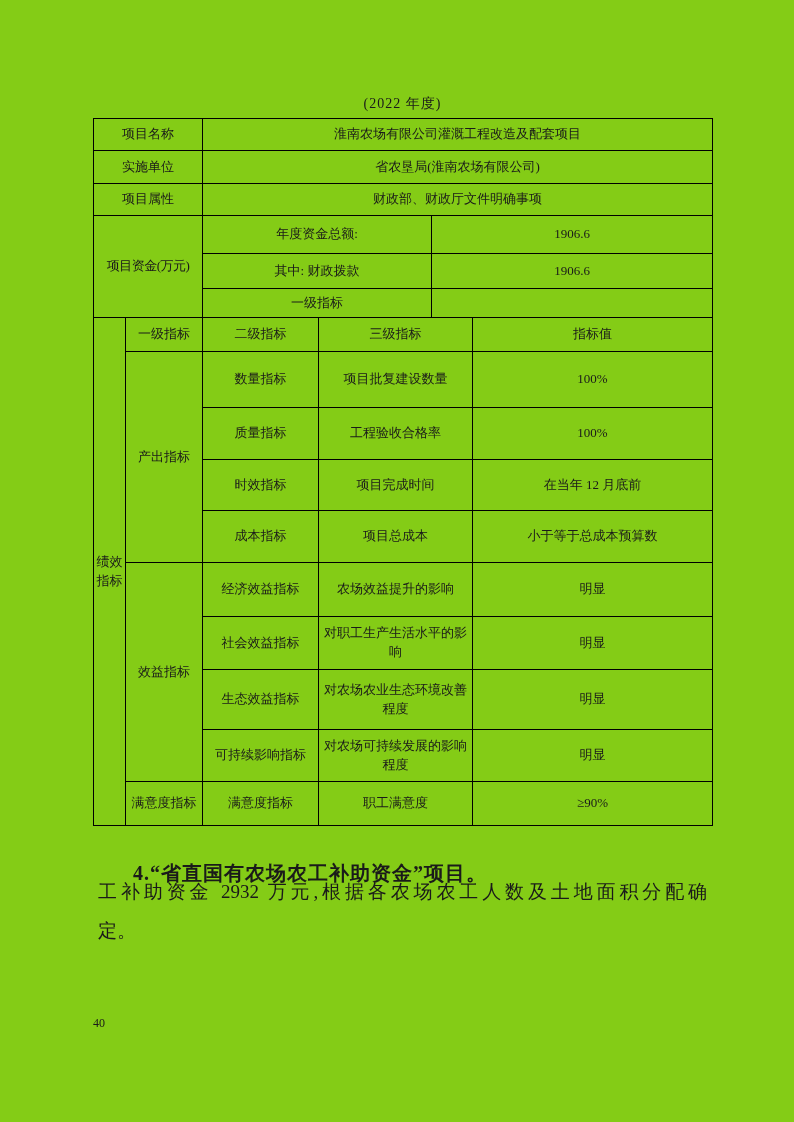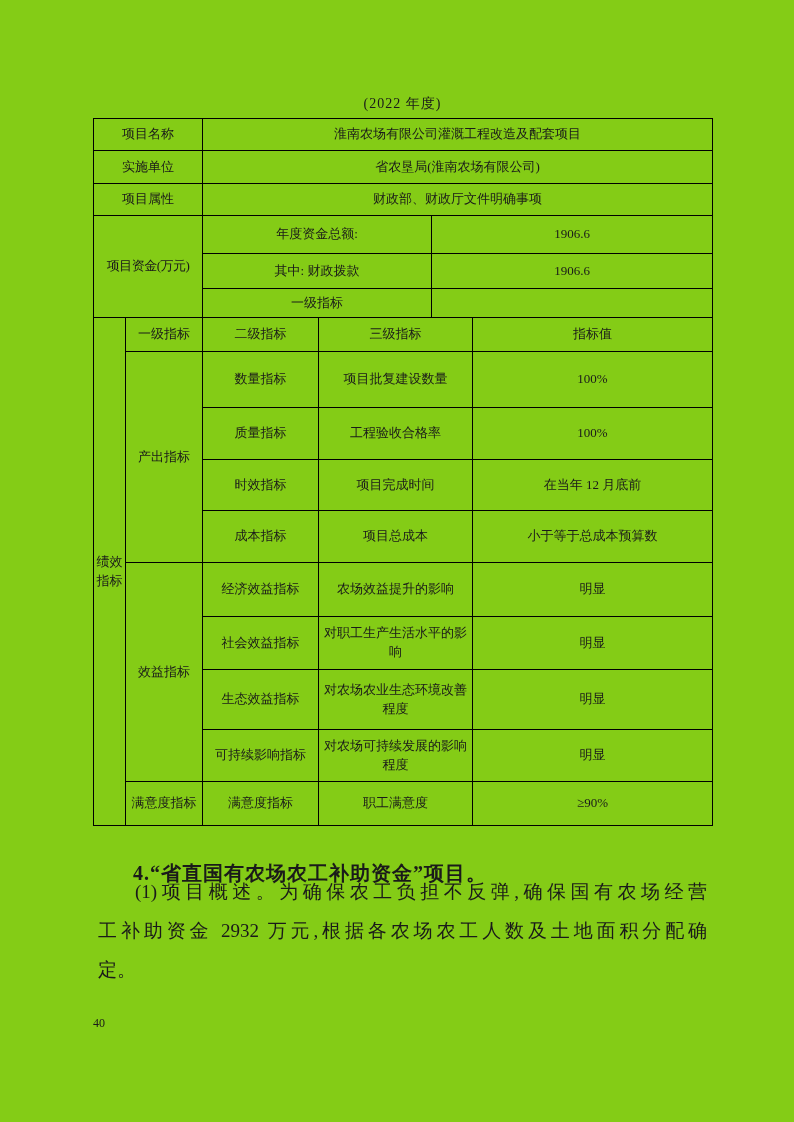--- a/index.html
+++ b/index.html
@@ -157,20 +157,19 @@
         <td class="hc">满意度指标</td>
         <td colspan="2" class="l3">职工满意度</td>
         <td class="vl">≥90%</td>
       </tr>
     </tbody>
   </table>
 
   <div class="heading">4.“省直国有农场农工补助资金”项目。</div>
 
   <div class="para">
-    <div class="pl first">(1)项目概述。为确保农工负担不反弹,确保国有农场经营</div>
     <div class="pl">工补助资金 2932 万元,根据各农场农工人数及土地面积分配确</div>
     <div class="pl last">定。</div>
   </div>
 
   <div class="page-num">40</div>
 
 </div>
 
 </body></html>

